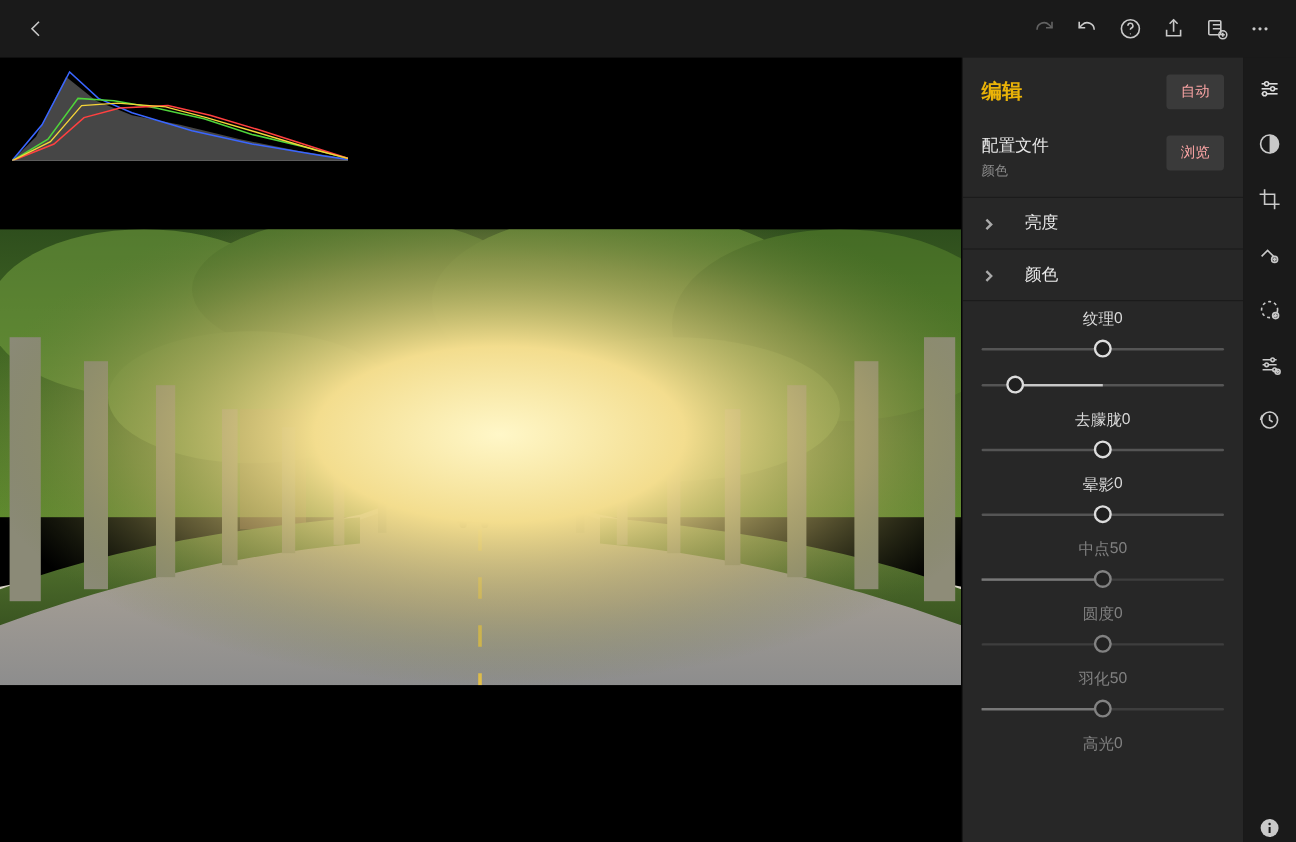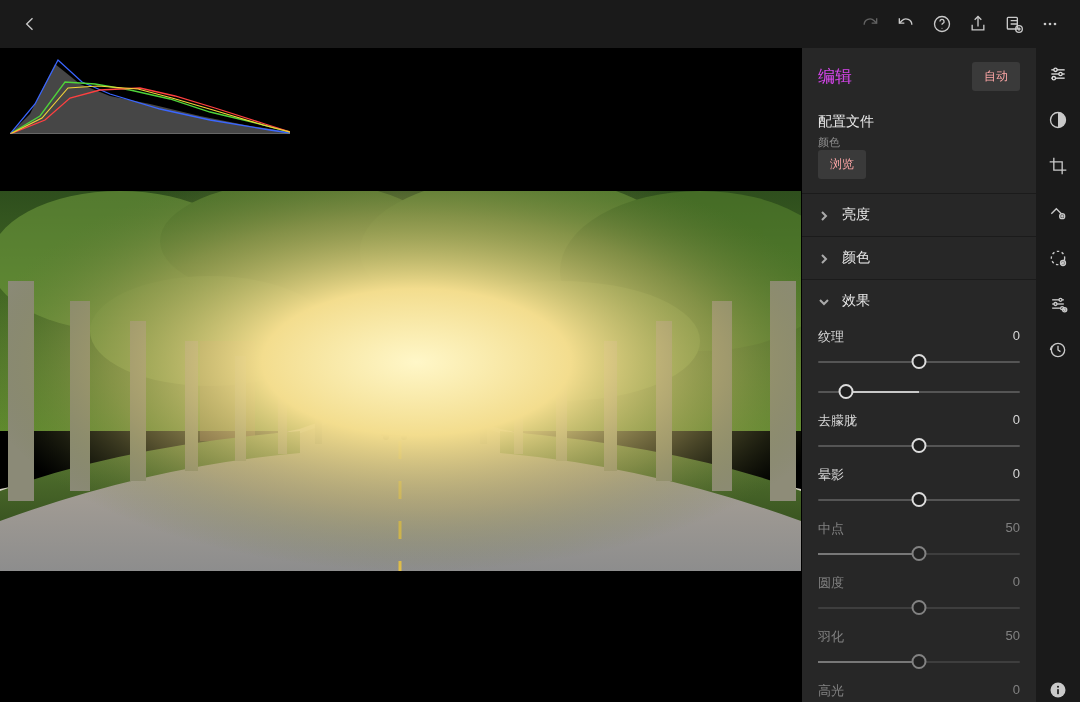--- a/index.html
+++ b/index.html
@@ -46,49 +46,48 @@
     position: absolute; right: 44px; top: 48px;
     width: 235px; height: 654px;
     background: #272727;
     border-left: 1px solid #000;
     overflow: hidden;
   }
   .panel-header {
     display:flex; align-items:center; justify-content:space-between;
     padding: 14px 16px;
   }
-  .panel-header h1 { font-size: 17px; font-weight: 400; color:#d946ef; }
+  .panel-header h1 { font-size: 17px; font-weight: 700; color:#eab308; }
   .btn {
     background: #3a3a3a; border: none; color: #fca5a5;
     font-size: 12px; padding: 6px 12px; border-radius: 3px;
     cursor: pointer;
   }
   .profile-row {
     display:flex; justify-content:space-between; align-items:flex-start;
     padding: 8px 16px 14px 16px;
-    flex-direction: column;
   }
   .profile-row .col { display:flex; flex-direction:column; gap:4px;}
   .profile-row .label { font-size: 14px; color:#eaeaea; }
   .profile-row .sub { font-size: 11px; color:#8c8c8c; }
   .accordion {
     border-top:1px solid #1b1b1b;
   }
   .acc-head {
-    display:flex; align-items:center; gap:12px;
+    display:flex; align-items:center; gap:24px;
     padding: 12px 16px;
     font-size:14px; color:#eaeaea;
     cursor:pointer;
   }
   .acc-head .chev { width:12px; height:12px; }
   .acc-head .chev svg{ width:12px;height:12px; stroke:#aaa; fill:none; stroke-width:2;}
   .sliders { padding: 0 16px 8px 16px; }
   .sliderblock { padding: 6px 0 4px 0; }
   .sliderblock.dim { opacity:.5; }
-  .slider-label-row { display:flex; justify-content:space-between; font-size: 13px; color:#d8d8d8; margin-bottom:6px;}
+  .slider-label-row { display:flex; justify-content:center; font-size: 13px; color:#d8d8d8; margin-bottom:6px;}
   .slider-label-row .val { color:#d8d8d8; font-size:13px; }
   .slider-track {
     position:relative; height:20px;
   }
   .slider-track .line {
     position:absolute; left:0; right:0; top:9px; height:2px; background:#555; border-radius:1px;
   }
   .slider-track .line .fill {
     position:absolute; top:0; height:2px; background:#c8c8c8;
   }
@@ -280,26 +279,20 @@
   </div>
   <div class="accordion">
     <div class="acc-head">
       <span class="chev"><svg viewBox="0 0 12 12">
             <polyline points="4 2 8 6 4 10"></polyline>
           </svg></span>
       <span>颜色</span>
     </div>
   </div>
   <div class="accordion">
-    <div class="acc-head">
-      <span class="chev"><svg viewBox="0 0 12 12">
-            <polyline points="2 4 6 8 10 4"></polyline>
-          </svg></span>
-      <span>效果</span>
-    </div>
 
     <div class="sliders">
       <div class="sliderblock">
         <div class="slider-label-row">
             <span>纹理</span>
             <span class="val">0</span>
           </div>
         <div class="slider-track">
             <div class="line">
               <div class="fill" style="left: 50%; width: 0%;"></div>

